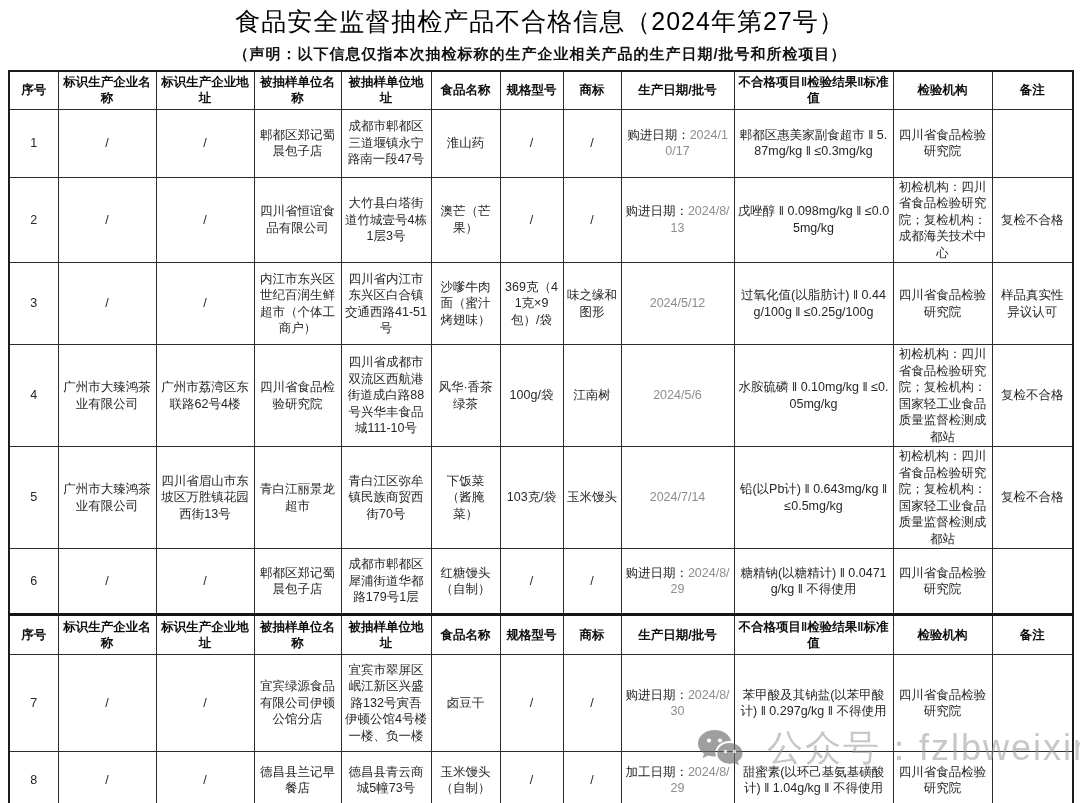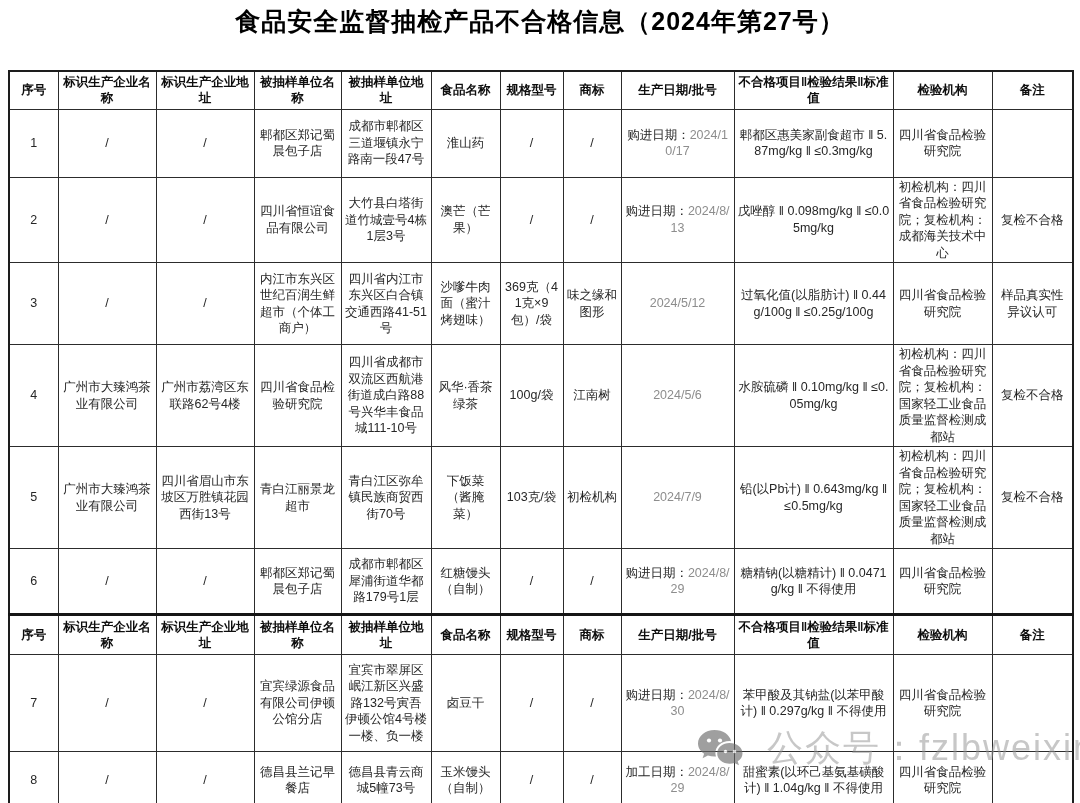--- a/index.html
+++ b/index.html
@@ -7,21 +7,21 @@
     position:relative;
     width:1080px;height:803px;
     background:#ffffff;
     font-family:"Liberation Sans","DejaVu Sans",sans-serif;
     overflow:hidden;
   }
   .title{
     text-align:center;
     padding-top:5px;
     font-size:25px;
-    font-weight:700;
+    font-weight:400;
     color:#000000;
     letter-spacing:1px;
   }
   .subtitle{
     text-align:center;
     margin-top:7px;
     font-size:15px;
     font-weight:700;
     color:#111111;
     letter-spacing:1px;
@@ -69,20 +69,21 @@
     white-space:nowrap;
     letter-spacing:2px;
   }
   .wm-icon{ opacity:0.75; }
 </style>
 </head>
 <body>
 
 <div class="page">
   <div class="title">食品安全监督抽检产品不合格信息（2024年第27号）</div>
+  <div class="subtitle">（声明：以下信息仅指本次抽检标称的生产企业相关产品的生产日期/批号和所检项目）</div>
 
   <table class="results">
     <colgroup>
         <col style="width: 49px;">
         <col style="width: 98px;">
         <col style="width: 98px;">
         <col style="width: 87px;">
         <col style="width: 90px;">
         <col style="width: 69px;">
         <col style="width: 63px;">
@@ -166,22 +167,22 @@
           <td>复检不合格</td>
         </tr>
         <tr style="height: 100px;">
           <td>5</td>
           <td>广州市大臻鸿茶业有限公司</td>
           <td>四川省眉山市东坡区万胜镇花园西街13号</td>
           <td>青白江丽景龙超市</td>
           <td>青白江区弥牟镇民族商贸西街70号</td>
           <td>下饭菜（酱腌菜）</td>
           <td>103克/袋</td>
-          <td>初检机构</td>
-          <td><span class="dt">2024/7/9</span></td>
+          <td>玉米馒头</td>
+          <td><span class="dt">2024/7/14</span></td>
           <td>铅(以Pb计) ‖ 0.643mg/kg ‖ ≤0.5mg/kg</td>
           <td>初检机构：四川省食品检验研究院；复检机构：国家轻工业食品质量监督检测成都站</td>
           <td>复检不合格</td>
         </tr>
         <tr style="height: 66px;">
           <td>6</td>
           <td>/</td>
           <td>/</td>
           <td>郫都区郑记蜀晨包子店</td>
           <td>成都市郫都区犀浦街道华都路179号1层</td>

